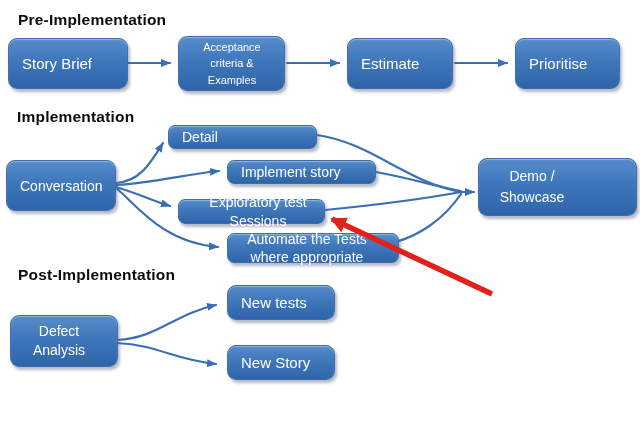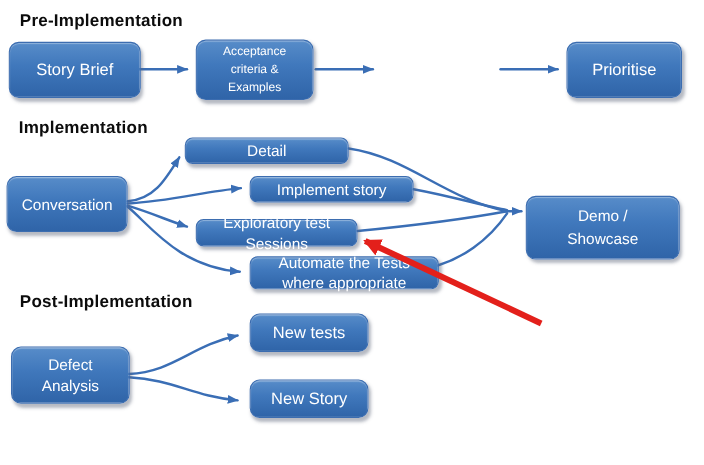--- a/index.html
+++ b/index.html
@@ -11,21 +11,21 @@
   .annotation-layer{position:absolute;left:0;top:0;pointer-events:none;z-index:5;}
   .heading{
     position:absolute;font-size:15.5px;font-weight:700;color:#0c0c0c;
     letter-spacing:0.2px;white-space:nowrap;z-index:3;
   }
   .box{
     position:absolute;box-sizing:border-box;z-index:2;
     background:linear-gradient(180deg,#578cc9 0%,#4078bc 42%,#2f64a8 100%);
     border:1px solid #3c6db0;border-radius:9px;
     box-shadow:inset 0 1px 1px rgba(255,255,255,0.35), 2px 3px 3px rgba(90,100,120,0.45);
-    color:#ffffff;display:flex;align-items:center;justify-content:center;text-align:center;
+    color:#ffffff;display:flex;align-items:center;text-align:center;padding-left:13px;
   }
   .box.sm{border-radius:7px;}
   .fs-lg{font-size:15px;}
   .fs-md{font-size:14px;}
   .fs-sm{font-size:11px;line-height:1.25;}
   .fs-xs{font-size:14px;line-height:1.3;}
   .lbl{display:block;}
   .w80{max-width:80px;line-height:1.5;}
   .w70{max-width:70px;line-height:1.35;}
   .w130{max-width:132px;}
@@ -66,40 +66,43 @@
   <div class="heading" style="left:18px;top:11px">Pre-Implementation</div>
   <div class="heading" style="left:17px;top:108px">Implementation</div>
   <div class="heading" style="left:18px;top:266px">Post-Implementation</div>
 
   <div class="box fs-lg" style="left:8px;top:38px;width:120px;height:51px">
     <span class="lbl">Story Brief</span>
   </div>
   <div class="box fs-sm" style="left:178px;top:36px;width:107px;height:55px">
     <span class="lbl w80">Acceptance criteria &amp; Examples</span>
   </div>
+  <div class="box fs-lg" style="left:347px;top:38px;width:106px;height:51px">
+    <span class="lbl">Estimate</span>
+  </div>
   <div class="box fs-lg" style="left:515px;top:38px;width:105px;height:51px">
     <span class="lbl">Prioritise</span>
   </div>
 
   <div class="box fs-md" style="left:6px;top:160px;width:110px;height:51px">
     <span class="lbl">Conversation</span>
   </div>
   <div class="box fs-md sm" style="left:168px;top:125px;width:149px;height:24px">
     <span class="lbl">Detail</span>
   </div>
   <div class="box fs-md sm" style="left:227px;top:160px;width:149px;height:24px">
     <span class="lbl">Implement story</span>
   </div>
   <div class="box fs-xs sm" style="left:178px;top:199px;width:147px;height:25px">
     <span class="lbl">Exploratory test Sessions</span>
   </div>
   <div class="box fs-xs sm" style="left:227px;top:233px;width:172px;height:30px">
     <span class="lbl w130">Automate the Tests where appropriate</span>
   </div>
-  <div class="box fs-md" style="left:478px;top:178px;width:140px;height:58px">
+  <div class="box fs-md" style="left:478px;top:158px;width:159px;height:58px">
     <span class="lbl w80">Demo / Showcase</span>
   </div>
 
   <div class="box fs-md" style="left:10px;top:315px;width:108px;height:52px">
     <span class="lbl w70">Defect Analysis</span>
   </div>
   <div class="box fs-lg" style="left:227px;top:285px;width:108px;height:35px">
     <span class="lbl">New tests</span>
   </div>
   <div class="box fs-lg" style="left:227px;top:345px;width:108px;height:35px">

